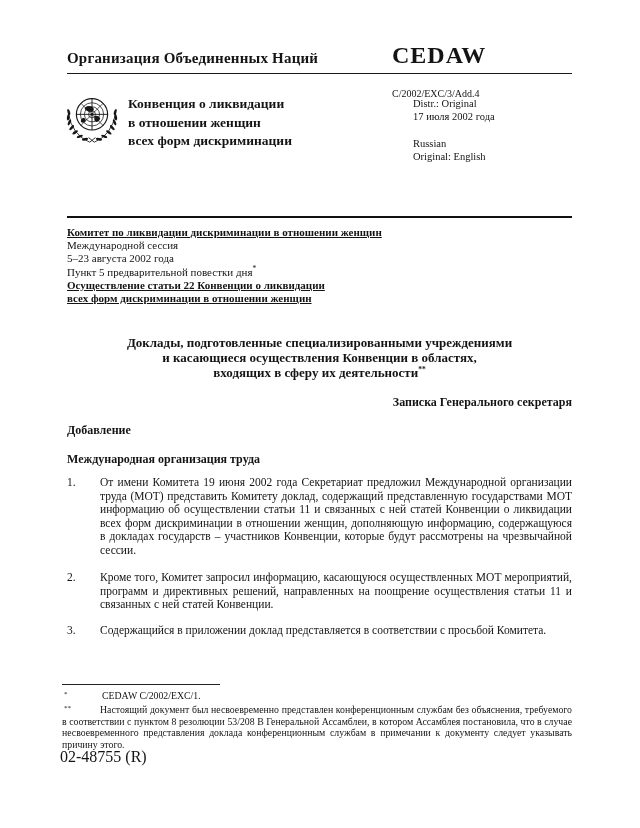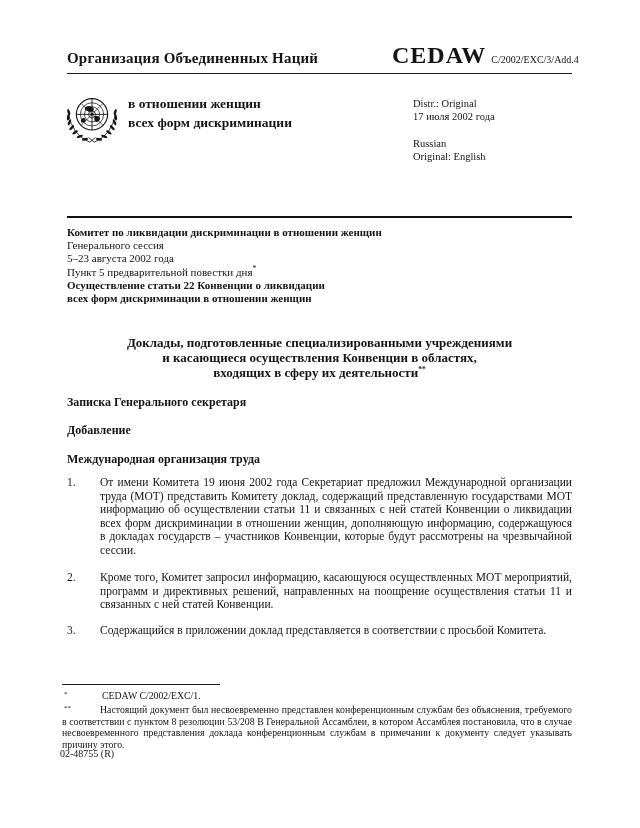--- a/index.html
+++ b/index.html
@@ -5,63 +5,63 @@
   html,body { margin:0; padding:0; }
   body {
     width:640px; height:828px;
     background:#ffffff;
     font-family:"Liberation Serif","DejaVu Serif",serif;
     color:#141414;
     position:relative;
     overflow:hidden;
   }
   .abs { position:absolute; }
-  .bold { font-weight:bold; }
+  .bold { font-weight:bold;text-decoration:underline; }
 
   
   .org-name { left:67px; top:50px; font-size:15px; font-weight:bold; letter-spacing:0.2px; }
-  .symbol-wrap { left:392px; top:42px; display:flex; align-items:baseline; gap:5px; white-space:nowrap; }
+  .symbol-wrap { left:392px; top:42px; display:flex; align-items:baseline; gap:19px; white-space:nowrap;flex-direction:column; }
   .symbol-main { font-size:24px; font-weight:bold; letter-spacing:1px; }
   .symbol-code { font-size:10px; }
   .header-rule { left:67px; top:73px; width:505px; height:0; border-top:1.6px solid #1a1a1a; }
 
   
   .emblem { left:63px; top:90px; }
   .conv-title { left:128px; top:95px; font-size:13.5px; font-weight:bold; line-height:18.5px; }
   .distr-block { left:413px; top:97px; font-size:10.5px; line-height:13px; }
   .lang-block  { left:413px; top:137px; font-size:10.5px; line-height:13px; }
 
   .mid-rule { left:67px; top:216px; width:505px; height:0; border-top:2.4px solid #111; }
 
   
   .session-block { left:67px; top:226px; font-size:11px; line-height:13.2px; }
   sup.fn-ref { font-size:7.5px; line-height:0; }
 
   
   .title-block { left:67px; top:335px; width:505px; text-align:center;
                  font-size:13px; font-weight:bold; line-height:15.2px; }
-  .subtitle { left:67px; top:395px; width:505px; text-align:left; font-size:12px; font-weight:bold; }
+  .subtitle { left:67px; top:395px; width:505px; text-align:right; font-size:12px; font-weight:bold; }
   .addendum { left:67px; top:423px; width:505px; text-align:left; font-size:12px; font-weight:bold; }
 
   
   .section-heading { left:67px; top:452px; font-size:12px; font-weight:bold; }
   .para { left:67px; width:505px; display:flex; font-size:11.5px; line-height:13.6px; }
   .para-num { width:33px; flex:none; }
   .para-text { flex:1; text-align:justify; }
   .para-1 { top:476px; }
   .para-2 { top:571px; }
   .para-3 { top:624px; }
 
   
   .fn-rule { left:62px; top:684px; width:158px; height:0; border-top:1.4px solid #222; }
   .footnote { left:62px; width:510px; font-size:9.8px; line-height:11.6px; }
   .fn-1 { top:690px; text-indent:40px; }
   .fn-2 { top:704px; text-align:justify; text-indent:38px; }
   .fn-marker { position:absolute; left:2px; top:-1px; font-size:7px; text-indent:0; }
-  .job-number { left:60px; top:748px; font-size:10px; white-space:nowrap; }
+  .job-number { left:60px; top:748px; font-size:16px; white-space:nowrap; }
 </style>
 </head>
 <body>
 
 <div class="abs org-name">Организация Объединенных Наций</div>
 <div class="abs symbol-wrap">
   <span class="symbol-main">CEDAW</span>
   <span class="symbol-code">C/2002/EXC/3/Add.4</span>
 </div>
 <div class="abs header-rule"></div>
@@ -102,38 +102,39 @@
       <ellipse cx="89" cy="56" rx="2.2" ry="5.5" transform="rotate(-25 89 56)"></ellipse>
       <ellipse cx="85" cy="65" rx="2.2" ry="5.5" transform="rotate(-40 85 65)"></ellipse>
       <ellipse cx="79" cy="73" rx="2.2" ry="5.5" transform="rotate(-55 79 73)"></ellipse>
       <ellipse cx="71" cy="80" rx="2.2" ry="5.5" transform="rotate(-70 71 80)"></ellipse>
       <ellipse cx="62" cy="85" rx="2.2" ry="5.5" transform="rotate(-80 62 85)"></ellipse>
     </g>
   </svg>
 </div>
 
 <div class="abs conv-title">
+  <div>Конвенция о ликвидации</div>
   <div>в отношении женщин</div>
   <div>всех форм дискриминации</div>
 </div>
 
 <div class="abs distr-block">
   <div>Distr.: Original</div>
   <div>17 июля 2002 года</div>
 </div>
 <div class="abs lang-block">
   <div>Russian</div>
   <div>Original: English</div>
 </div>
 
 <div class="abs mid-rule"></div>
 
 <div class="abs session-block">
   <div class="bold">Комитет по ликвидации дискриминации в отношении женщин</div>
-  <div>Генерального сессия</div>
+  <div>Международной сессия</div>
   <div>5–23 августа 2002 года</div>
   <div><span>Пункт 5 предварительной повестки дня</span><sup class="fn-ref">*</sup></div>
   <div class="bold">Осуществление статьи 22 Конвенции о ликвидации</div>
   <div class="bold">всех форм дискриминации в отношении женщин</div>
 </div>
 
 <div class="abs title-block">
   <div>Доклады, подготовленные специализированными учреждениями</div>
   <div>и касающиеся осуществления Конвенции в областях,</div>
   <div><span>входящих в сферу их деятельности</span><sup class="fn-ref">**</sup></div>

